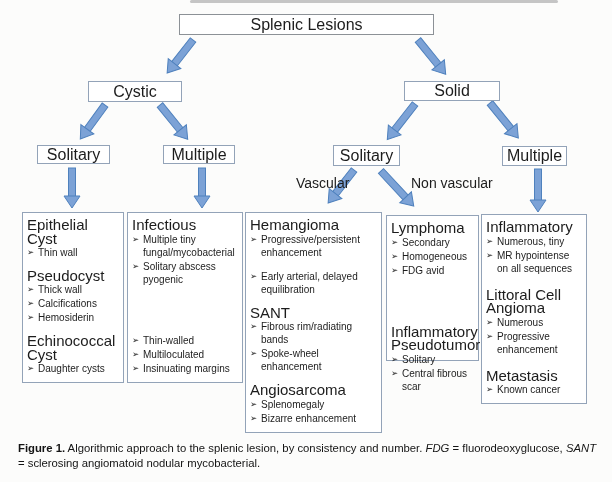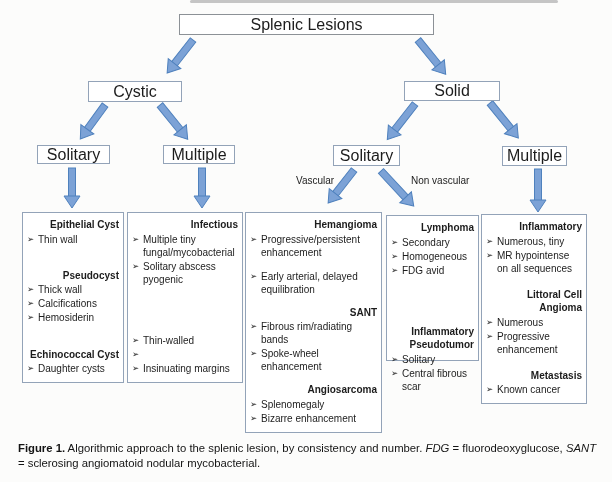--- a/index.html
+++ b/index.html
@@ -15,28 +15,28 @@
   #figure{position:relative;width:612px;height:482px;background:var(--bg);overflow:hidden;}
   #arrow-layer{position:absolute;left:0;top:0;width:612px;height:482px;}
   .shaft,.head{fill:var(--arrow-fill);stroke:var(--arrow-stroke);stroke-width:1;}
   .node{
     position:absolute;background:#fff;border:1px solid var(--box-border);
     display:flex;align-items:center;justify-content:center;
     font-size:16px;line-height:12px;color:var(--text);box-sizing:border-box;
     white-space:nowrap;
   }
   .node--top{border-color:var(--top-border);}
-  .flabel{position:absolute;font-size:10px;color:var(--text);white-space:nowrap;}
+  .flabel{position:absolute;font-size:14px;color:var(--text);white-space:nowrap;}
   .bigbox{
     position:absolute;background:#fff;border:1px solid var(--box-border);
     box-sizing:border-box;display:flex;flex-direction:column;justify-content:space-between;
     padding:5px 4px 7px 4px;
   }
   .sec{}
-  .st{font-weight:bold;text-align:right;font-size:10px;line-height:13.5px;color:var(--text);}
+  .st{font-weight:normal;text-align:left;font-size:15px;line-height:13.5px;color:var(--text);}
   .li{display:flex;font-size:10px;line-height:13px;margin-top:1px;color:var(--text);}
   .bm{flex:0 0 11px;width:11px;font-size:8.5px;line-height:13px;}
   .bt{flex:1;}
   .caption{
     position:absolute;left:18px;top:441px;width:582px;
     font-size:11.3px;line-height:15px;color:#141414;
   }
   .caption .fig{font-weight:bold;}
   .caption .abbr{font-style:italic;}
   .scan-artifact{
@@ -153,20 +153,21 @@
           <span class="bt">Solitary abscess pyogenic</span>
         </div>
     </div>
     <div class="sec">
       <div class="li">
           <span class="bm">➢</span>
           <span class="bt">Thin-walled</span>
         </div>
       <div class="li">
           <span class="bm">➢</span>
+          <span class="bt">Multiloculated</span>
         </div>
       <div class="li">
           <span class="bm">➢</span>
           <span class="bt">Insinuating margins</span>
         </div>
     </div>
   </div>
 
   <div class="bigbox" style="left:245px;top:212px;width:137px;height:221px;">
     <div class="sec">

